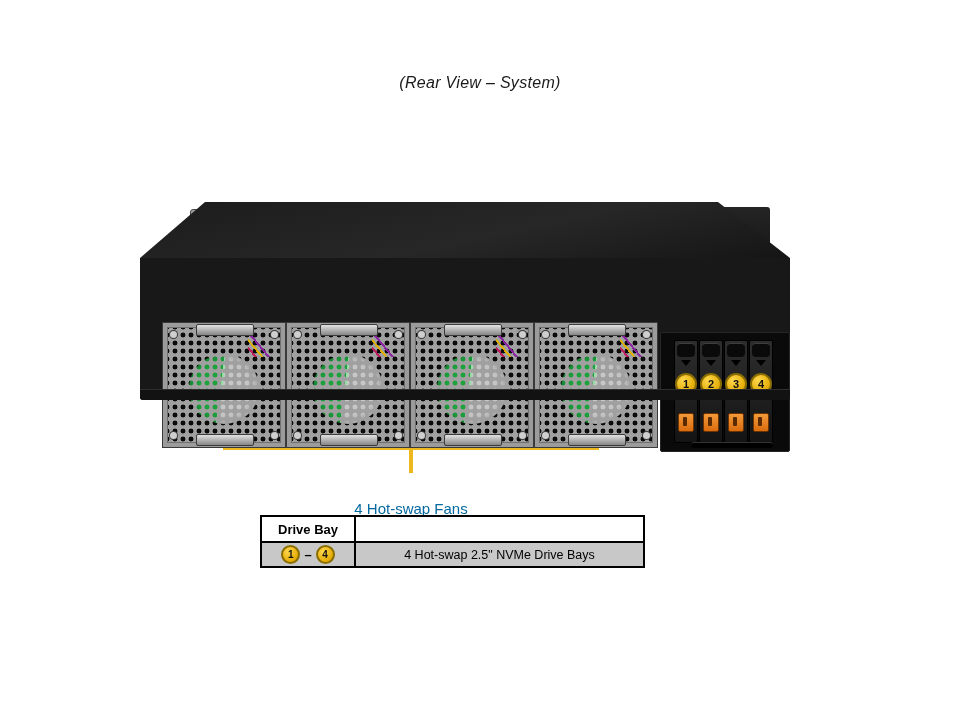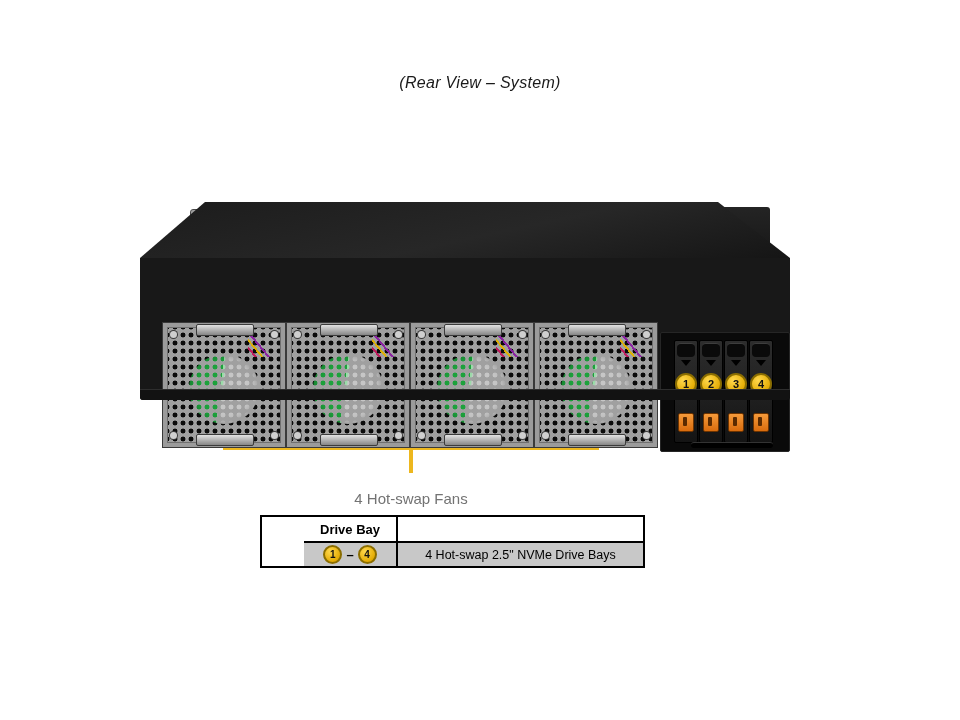--- a/index.html
+++ b/index.html
@@ -65,26 +65,26 @@
                 background:#5a2a00;border-radius:1px;}
   .bay-slot{position:absolute;left:30px;bottom:3px;width:82px;height:5px;background:#000;
             border-top:1px solid #333;border-radius:3px;}
 
   
   .cline{position:absolute;background:#edb71e;}
   .cv{width:4px;top:391px;height:59px;}
   .cv-1{left:223px;} .cv-2{left:347px;} .cv-3{left:471px;} .cv-4{left:595px;}
   .ch{left:223px;top:446px;width:376px;height:4px;}
   .cd{left:409px;top:446px;width:4px;height:27px;}
-  .callout-label{position:absolute;left:311px;top:490px;width:200px;text-align:center;
-                 font-size:15px;color:#737373;}
+  .callout-label{position:absolute;left:311px;top:500px;width:200px;text-align:center;
+                 font-size:15px;color:#0369a1;}
 
   
   .tbl{position:absolute;left:260px;top:515px;width:385px;border:2px solid #000;
-       background:#fff;box-sizing:border-box;padding-left:42px;}
+       background:#fff;box-sizing:border-box;}
   .trow{display:flex;}
   .hrow{height:24px;border-bottom:2px solid #000;font-weight:bold;font-size:13px;}
   .drow{height:23px;background:#c8c8c8;font-size:12.5px;}
   .cell{display:flex;align-items:center;justify-content:center;box-sizing:border-box;}
   .c1{width:94px;border-right:2px solid #000;}
   .c2{flex:1;}
   .range{display:flex;align-items:center;gap:4px;}
   .range .badge{width:15px;height:15px;font-size:10px;line-height:15px;border-width:2px;}
   .range-dash{font-weight:bold;font-size:13px;line-height:15px;}
 </style>

